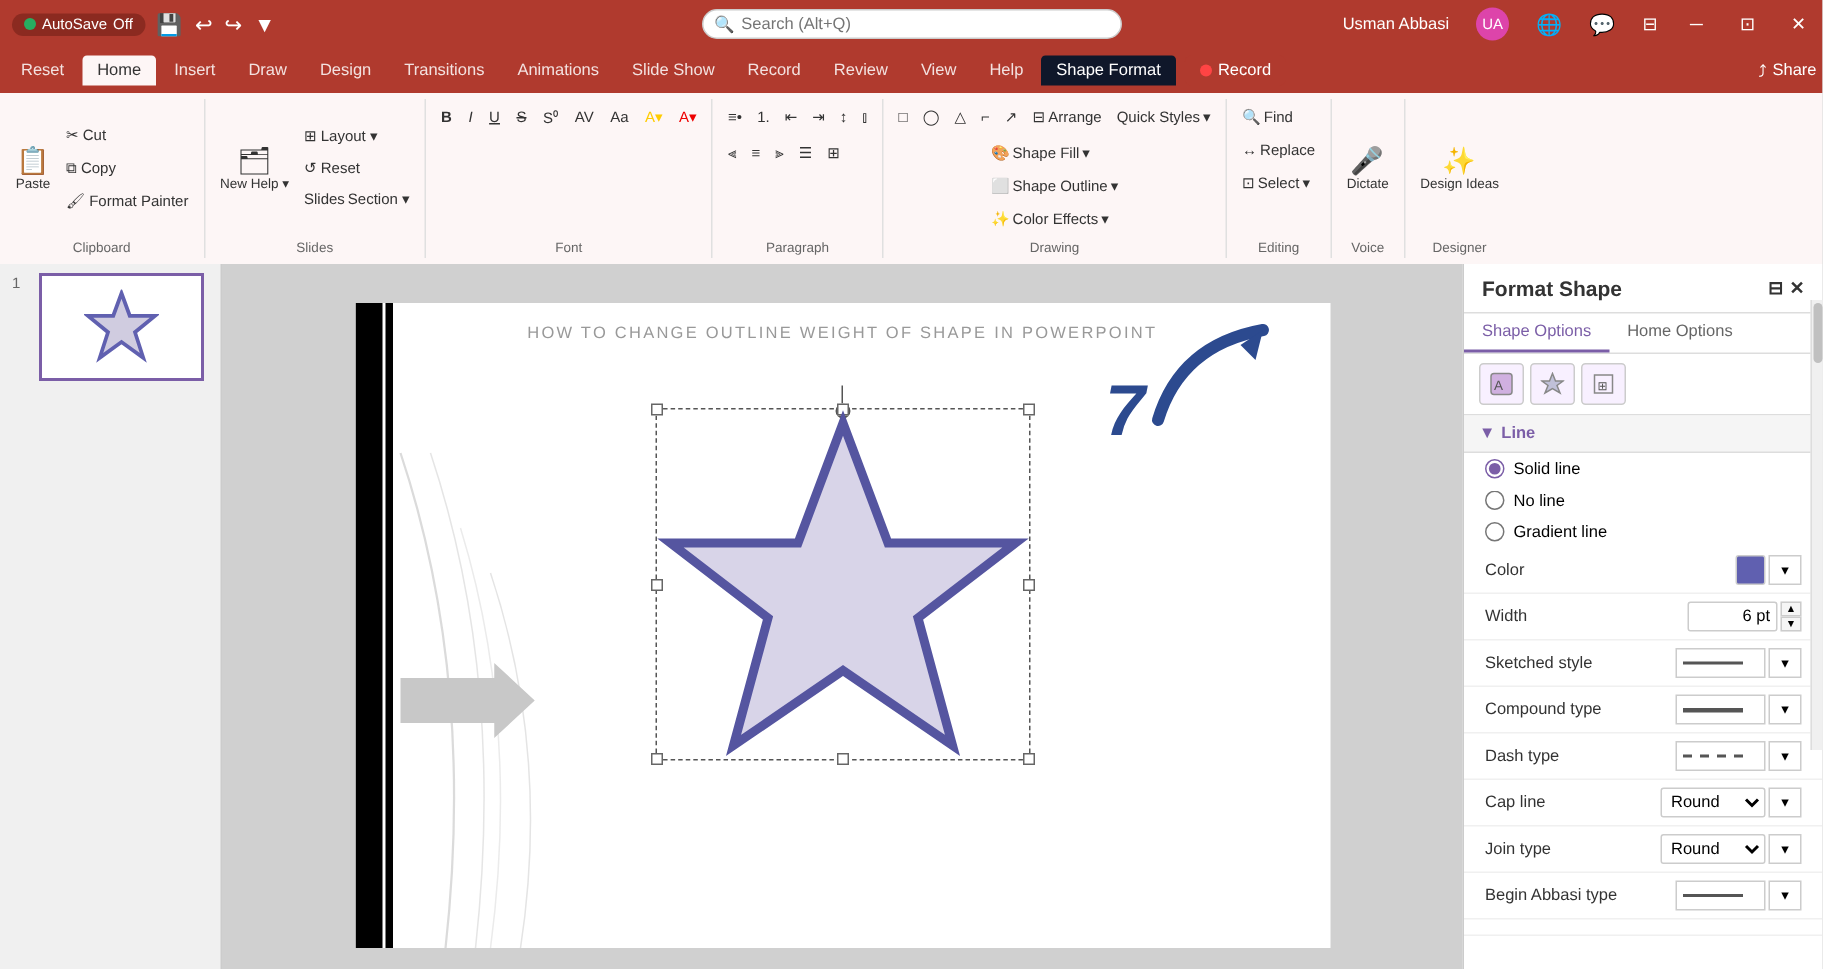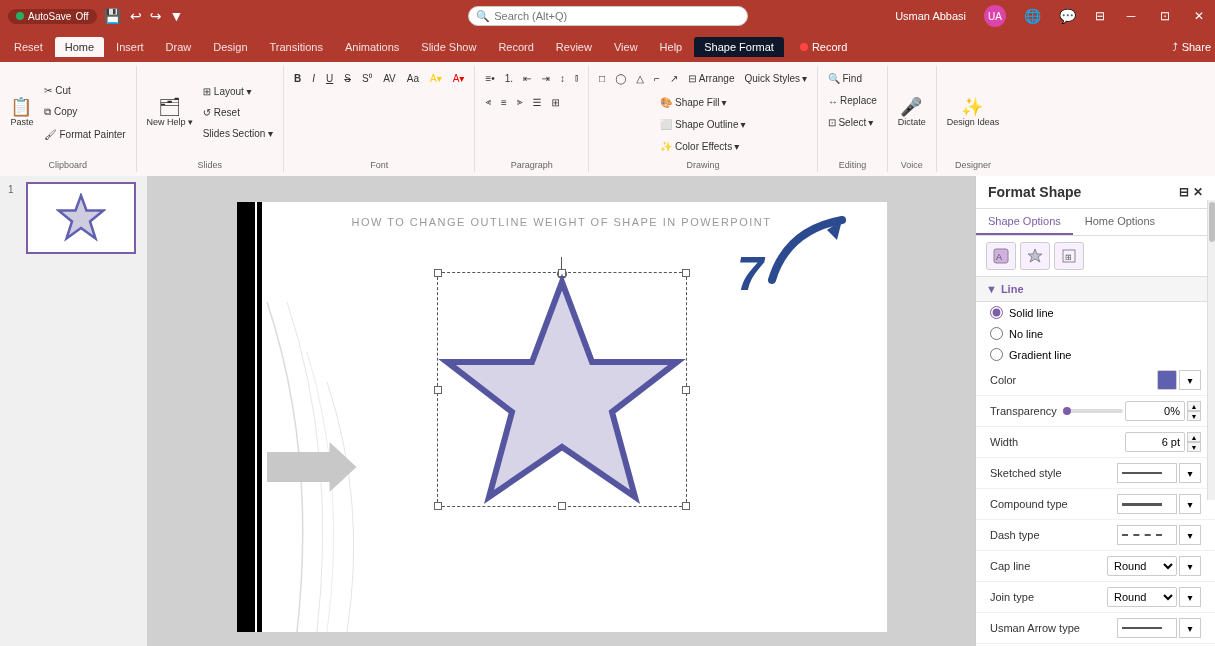--- a/index.html
+++ b/index.html
@@ -627,33 +627,20 @@
     </div>
 
     <div class="panel-row">
       <span class="panel-row-label">Color</span>
       <div class="panel-control">
         <div class="color-swatch"></div>
         <div class="icon-btn-sm">▾</div>
       </div>
     </div>
 
-    <div class="panel-row">
-      <span class="panel-row-label">Transparency</span>
-      <div class="panel-control">
-        <div class="trans-slider">
-          <div class="trans-thumb"></div>
-        </div>
-        <input class="panel-input" type="text" value="0%" style="">
-        <div class="panel-spinner">
-          <div class="spin-btn">▲</div>
-          <div class="spin-btn">▼</div>
-        </div>
-      </div>
-    </div>
 
     <div class="panel-row">
       <span class="panel-row-label">Width</span>
       <div class="panel-control">
         <input class="panel-input" type="text" value="6 pt" style="">
         <div class="panel-spinner">
           <div class="spin-btn">▲</div>
           <div class="spin-btn">▼</div>
         </div>
       </div>
@@ -707,21 +694,21 @@
         <select class="panel-select">
           <option>Round</option>
           <option>Bevel</option>
           <option>Miter</option>
         </select>
         <div class="icon-btn-sm">▾</div>
       </div>
     </div>
 
     <div class="panel-row">
-      <span class="panel-row-label">Usman Arrow type</span>
+      <span class="panel-row-label">Begin Abbasi type</span>
       <div class="panel-control">
         <div style="width:60px; height:20px; border:1px solid #ccc; background:white; display:flex; align-items:center; padding:0 4px; font-size:10px;">
           <span style="border-top:2px solid #555; width:40px; display:block;"></span>
         </div>
         <div class="icon-btn-sm">▾</div>
       </div>
     </div>
 
     <div class="panel-row">
       

